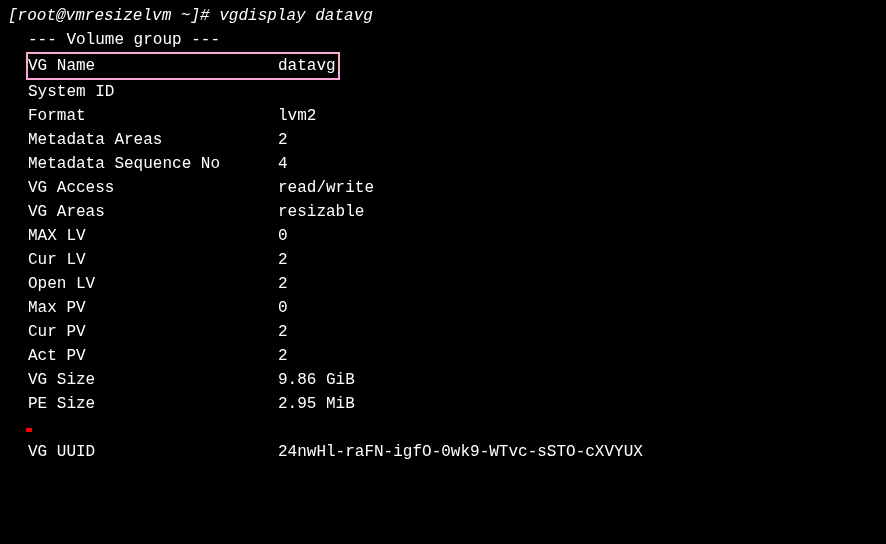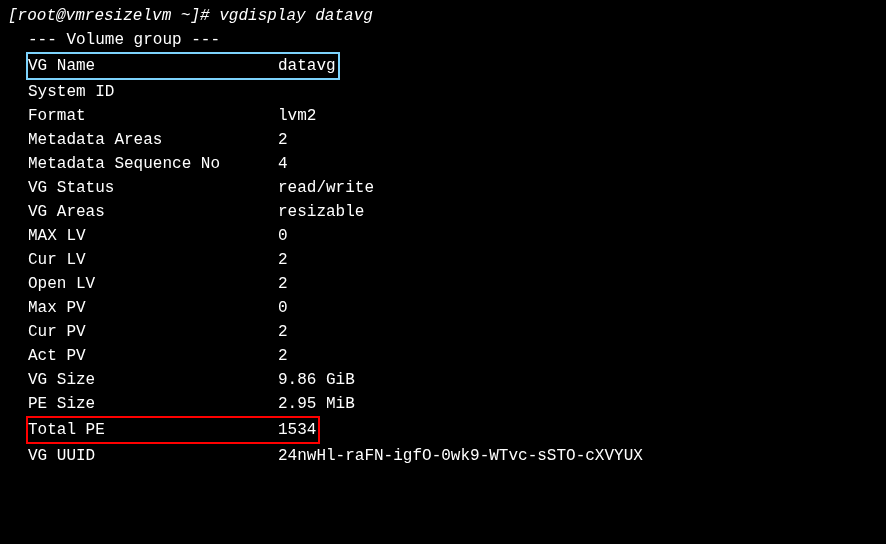--- a/index.html
+++ b/index.html
@@ -20,21 +20,21 @@
     }
     .header-line {
       white-space: pre;
       padding-left: 20px;
     }
     .data-row {
       white-space: pre;
       padding-left: 20px;
     }
     .highlight-box-1 {
-      border: 2px solid #7dd3fc;
+      border: 2px solid #f9a8d4;
       display: inline-block;
       margin-left: 18px;
       padding: 0 2px 0 0;
     }
     .highlight-box-2 {
       border: 2px solid #ff0000;
       display: inline-block;
       margin-left: 18px;
       padding: 0 2px 0 0;
     }
@@ -58,40 +58,39 @@
 </div>
 
 <div class="data-row"><span class="label">System ID</span><span class="value"></span></div>
 
 <div class="data-row"><span class="label">Format</span><span class="value">lvm2</span></div>
 
 <div class="data-row"><span class="label">Metadata Areas</span><span class="value">2</span></div>
 
 <div class="data-row"><span class="label">Metadata Sequence No</span><span class="value">4</span></div>
 
-<div class="data-row"><span class="label">VG Status</span><span class="value">read/write</span></div>
+<div class="data-row"><span class="label">VG Access</span><span class="value">read/write</span></div>
 
 <div class="data-row"><span class="label">VG Areas</span><span class="value">resizable</span></div>
 
 <div class="data-row"><span class="label">MAX LV</span><span class="value">0</span></div>
 
 <div class="data-row"><span class="label">Cur LV</span><span class="value">2</span></div>
 
 <div class="data-row"><span class="label">Open LV</span><span class="value">2</span></div>
 
 <div class="data-row"><span class="label">Max PV</span><span class="value">0</span></div>
 
 <div class="data-row"><span class="label">Cur PV</span><span class="value">2</span></div>
 
 <div class="data-row"><span class="label">Act PV</span><span class="value">2</span></div>
 
 <div class="data-row"><span class="label">VG Size</span><span class="value">9.86 GiB</span></div>
 
 <div class="data-row"><span class="label">PE Size</span><span class="value">2.95 MiB</span></div>
 
 <div class="highlight-box-2">
-  <div class="inner-row"><span class="label">Total PE</span><span class="value">1534</span></div>
 </div>
 
 <div class="data-row"><span class="label">VG UUID</span><span class="value">24nwHl-raFN-igfO-0wk9-WTvc-sSTO-cXVYUX</span></div>
 
 
 
 
 </body></html>

